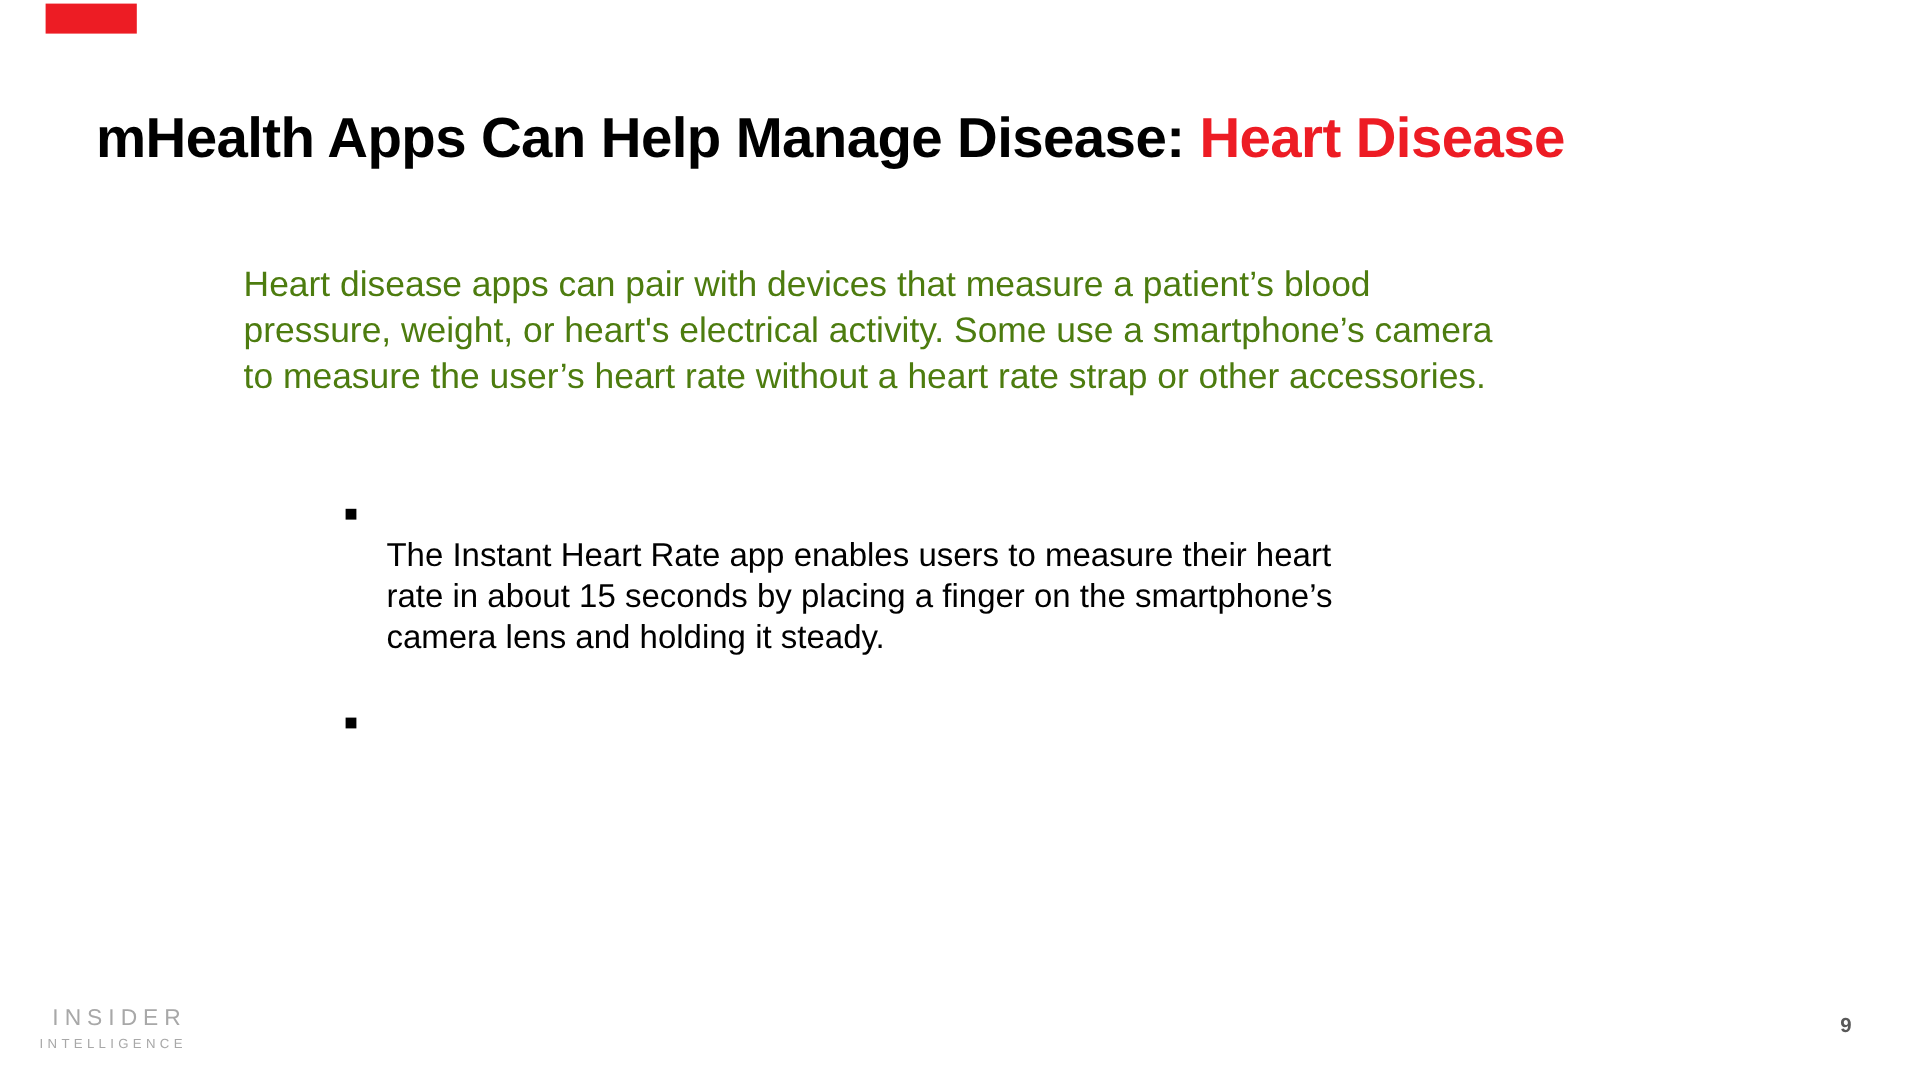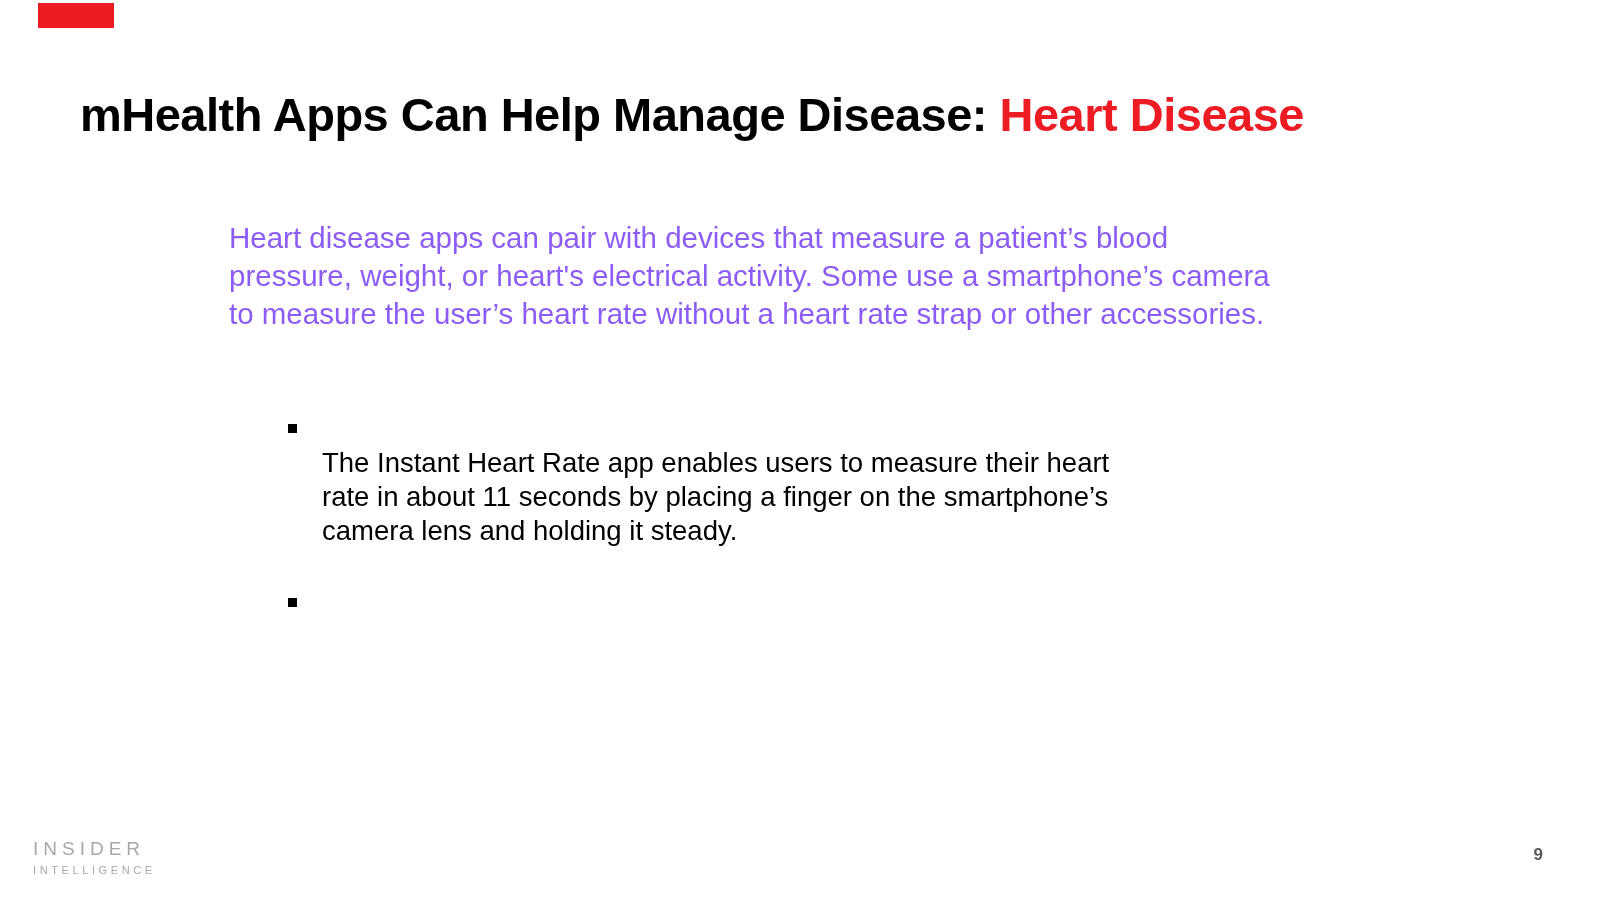--- a/index.html
+++ b/index.html
@@ -31,23 +31,22 @@
     white-space: nowrap;
   }
   .title .red { color: #ED1C24; }
 
   .intro {
     position: absolute;
     left: 203px; top: 219px;
     width: 1220px;
     font-size: 29.5px;
     line-height: 38px;
-    color: #8b5cf6;
+    color: #4d7c0f;
     white-space: pre-line;
-    margin-left: 26px;
   }
 
   .bullets {
     position: absolute;
     left: 288px; top: 412px;
     width: 940px;
   }
   .bullet {
     position: relative;
     padding-left: 34px;
@@ -69,20 +68,21 @@
     position: absolute;
     left: 33px; top: 838px;
     color: #a8a8a8;
     user-select: none;
   }
   .logo-line1 {
     font-size: 19px;
     letter-spacing: 5px;
     font-weight: 400;
     line-height: 22px;
+    text-align: right;
   }
   .logo-line2 {
     font-size: 11px;
     letter-spacing: 3.6px;
     font-weight: 400;
     line-height: 14px;
     margin-top: 3px;
   }
 
   .page-number {
@@ -102,21 +102,21 @@
 
   <h1 class="title"><span>mHealth Apps Can Help Manage Disease: </span><span class="red">Heart Disease</span></h1>
 
   <p class="intro">Heart disease apps can pair with devices that measure a patient’s blood
 pressure, weight, or heart's electrical activity. Some use a smartphone’s camera
 to measure the user’s heart rate without a heart rate strap or other accessories.</p>
 
   <div class="bullets">
     <div class="bullet">
       <span class="bullet-square"></span><span>The Instant Heart Rate app enables users to measure their heart
-rate in about 11 seconds by placing a finger on the smartphone’s
+rate in about 15 seconds by placing a finger on the smartphone’s
 camera lens and holding it steady.</span>
     </div>
     <div class="bullet">
       <span class="bullet-square"></span>
     </div>
   </div>
 
   <div class="logo">
     <div class="logo-line1">INSIDER</div>
     <div class="logo-line2">INTELLIGENCE</div>

